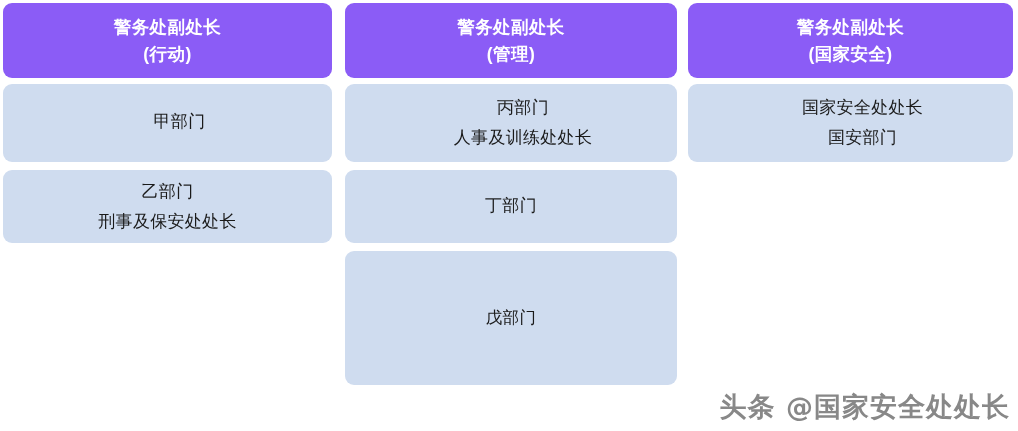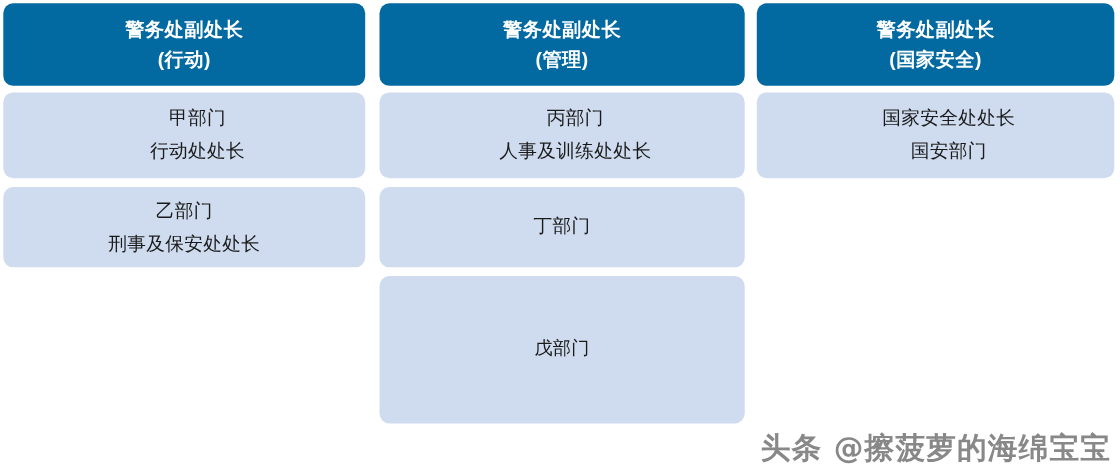--- a/index.html
+++ b/index.html
@@ -41,21 +41,21 @@
     display: flex;
     flex-direction: column;
     align-items: center;
     justify-content: center;
     text-align: center;
   }
 
   .node-head {
     top: 3px;
     height: 75px;
-    background: #0369a1;
+    background: #8b5cf6;
     color: #ffffff;
     font-size: 17.5px;
     font-weight: bold;
     line-height: 1.52;
     letter-spacing: 0.4px;
   }
 
   .node-sub {
     background: #CFDCEF;
     color: #1a1a1a;
@@ -112,21 +112,20 @@
 
   <div class="column col-1">
 
     <div class="node node-head">
       <span class="node-line">警务处副处长</span>
       <span class="node-line">(行动)</span>
     </div>
 
     <div class="node node-sub row-1">
       <span class="node-line">甲部门</span>
-      <span class="node-line">行动处处长</span>
     </div>
 
     <div class="node node-sub row-2">
       <span class="node-line">乙部门</span>
       <span class="node-line">刑事及保安处处长</span>
     </div>
 
   </div>
 
   <div class="column col-2">
@@ -158,15 +157,15 @@
       <span class="node-line">(国家安全)</span>
     </div>
 
     <div class="node node-sub row-1">
       <span class="node-line">国家安全处处长</span>
       <span class="node-line">国安部门</span>
     </div>
 
   </div>
 
-  <div id="watermark">头条 @擦菠萝的海绵宝宝</div>
+  <div id="watermark">头条 @国家安全处处长</div>
 
 </div>
 
 </body></html>

